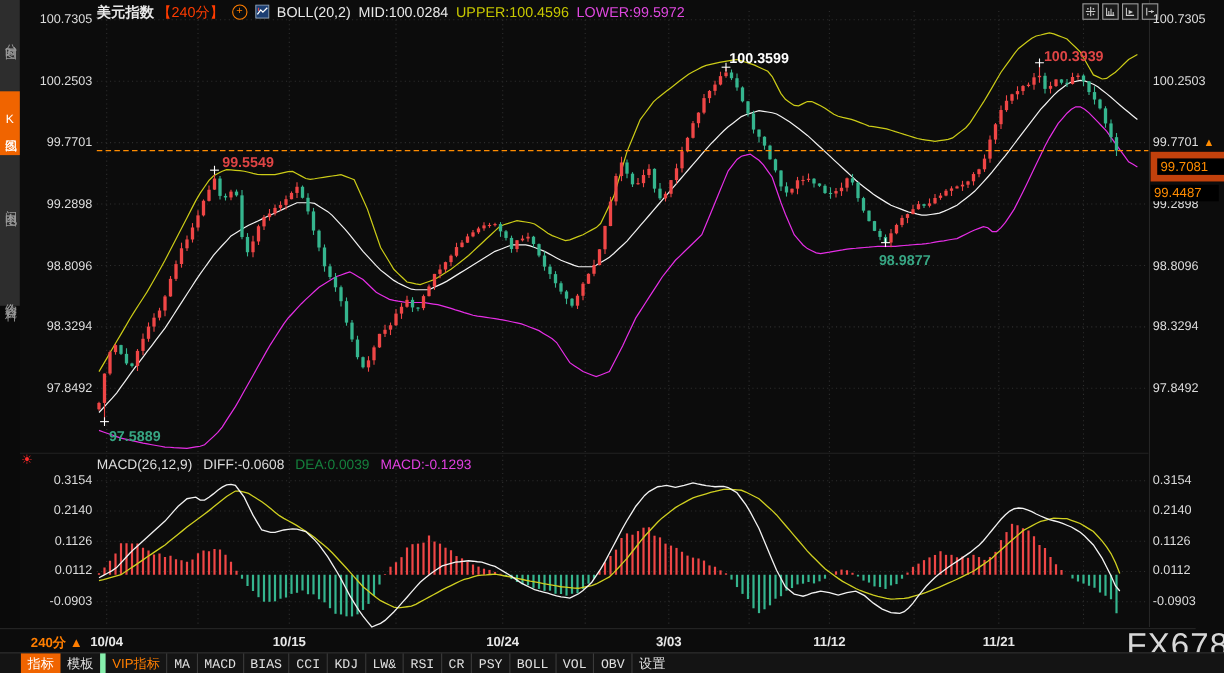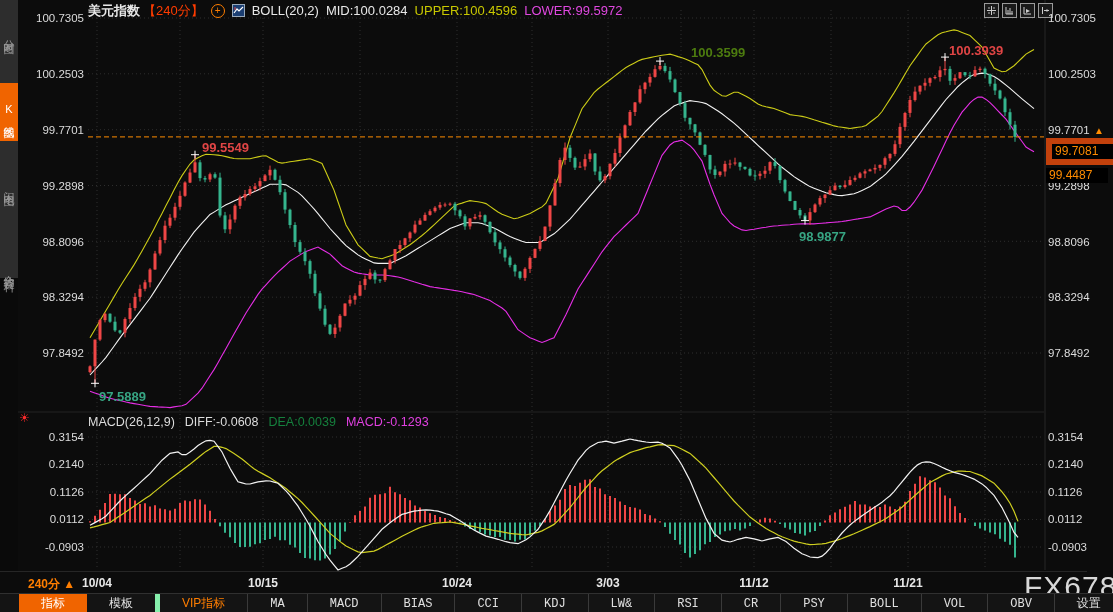--- a/index.html
+++ b/index.html
@@ -40,21 +40,21 @@
   
   #date-row{left:0;top:571px;width:1087px;height:22px;background:#0c0c0c;border-top:1px solid #262626;}
   .dlab{position:absolute;top:4px;font-size:12px;font-weight:bold;color:#e8e8e8;transform:translateX(-50%);white-space:nowrap;}
   #period-badge{position:absolute;left:28px;top:4px;color:#ff7e00;font-size:12px;font-weight:bold;z-index:2;}
   #tooltip{position:absolute;left:280px;top:572px;height:19px;line-height:19px;background:#000;
            color:#ff9000;font-size:12.5px;padding:0 5px;white-space:nowrap;z-index:4;}
   #watermark{position:absolute;left:1024px;top:570px;font-size:30px;color:#d8d8d8;z-index:3;letter-spacing:1px;}
   
   #toolbar{left:0;top:593px;width:1113px;height:19px;background:#141414;border-top:1px solid #303030;
            display:flex;align-items:stretch;z-index:3;}
-  .tb{font-size:12px;color:#e0e0e0;padding:0 22px;display:flex;align-items:center;cursor:pointer;white-space:nowrap;}
+  .tb{font-size:12px;color:#e0e0e0;padding:0 6px;display:flex;align-items:center;cursor:pointer;white-space:nowrap;}
   .tb.en{font-family:"Liberation Mono",monospace;border-right:1px solid #3a3a3a;}
   .tb.cn{font-family:"Liberation Sans",sans-serif;}
   .tb.active{background:#f06400;color:#fff;margin-left:19px;}
   .tb.vip{color:#ff7e00;border-right:1px solid #3a3a3a;}
   .tb.normal{border-right:5px solid #86efac;}
 </style>
 </head>
 <body>
 
 <div id="app">
@@ -784,16 +784,16 @@
     <div class="axlab left" style="top: 457px;">0.2140</div>
     <div class="axlab right" style="top: 457px;">0.2140</div>
     <div class="axlab left" style="top: 485px;">0.1126</div>
     <div class="axlab right" style="top: 485px;">0.1126</div>
     <div class="axlab left" style="top: 512px;">0.0112</div>
     <div class="axlab right" style="top: 512px;">0.0112</div>
     <div class="axlab left" style="top: 540px;">-0.0903</div>
     <div class="axlab right" style="top: 540px;">-0.0903</div>
     <div class="anno" style="left: 99px; top: 389px; color: rgb(55, 165, 131);">97.5889</div>
     <div class="anno" style="left: 202px; top: 140px; color: rgb(224, 69, 69);">99.5549</div>
-    <div class="anno" style="left: 691px; top: 45px; color: #4d7c0f;">100.3599</div>
+    <div class="anno" style="left: 663px; top: 45px; color: #ffffff;">100.3599</div>
     <div class="anno" style="left: 799px; top: 229px; color: rgb(55, 165, 131);">98.9877</div>
     <div class="anno" style="left: 949px; top: 43px; color: rgb(224, 69, 69);">100.3939</div>
   </div>
 
 </body></html>

